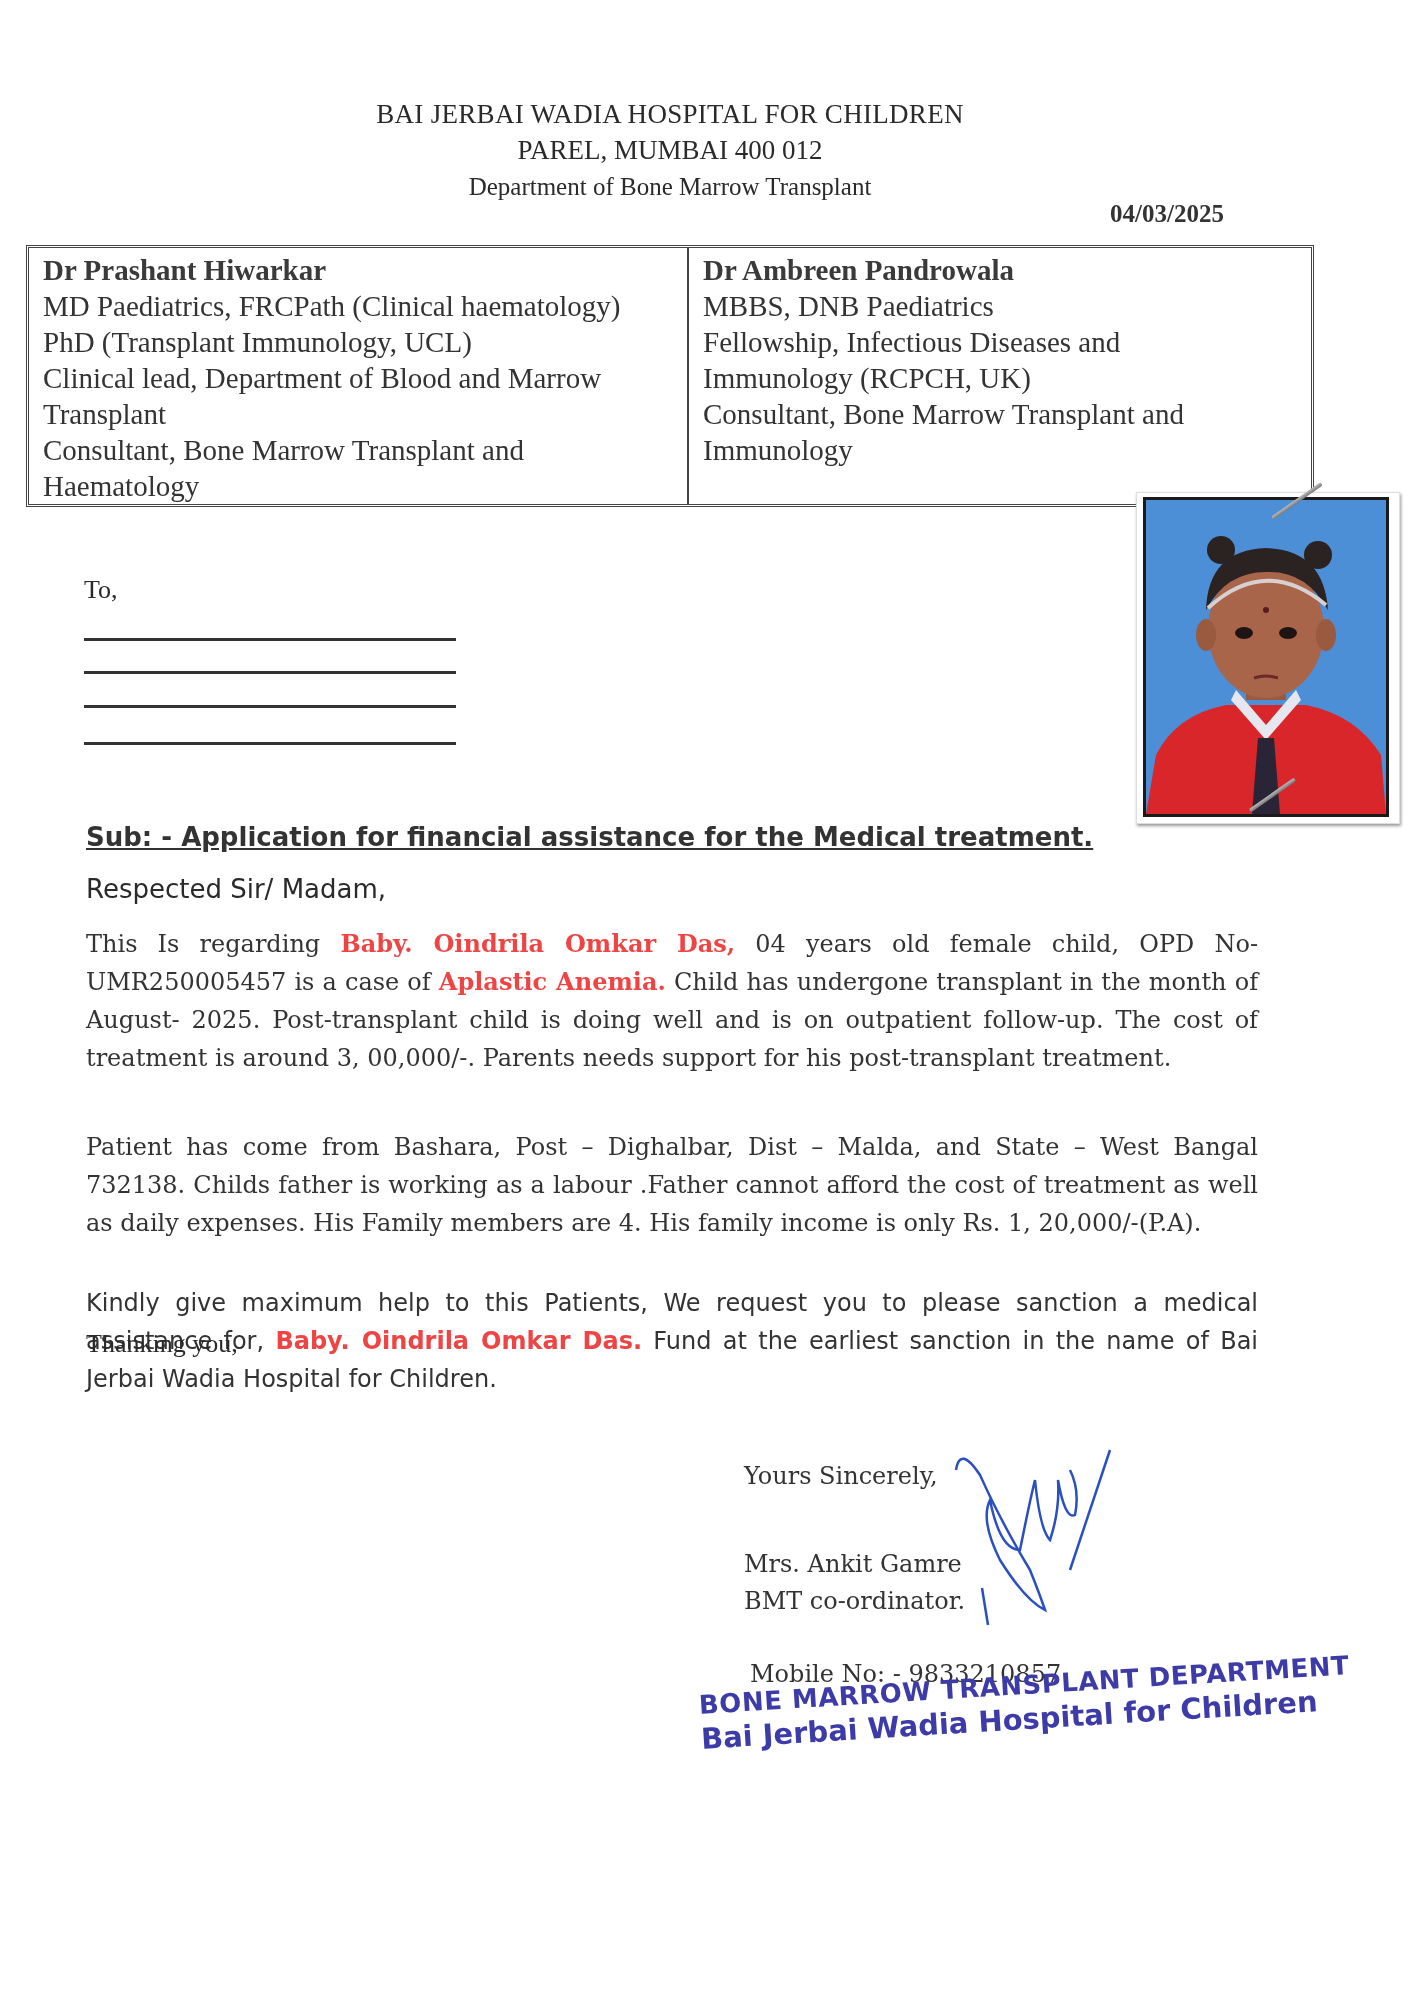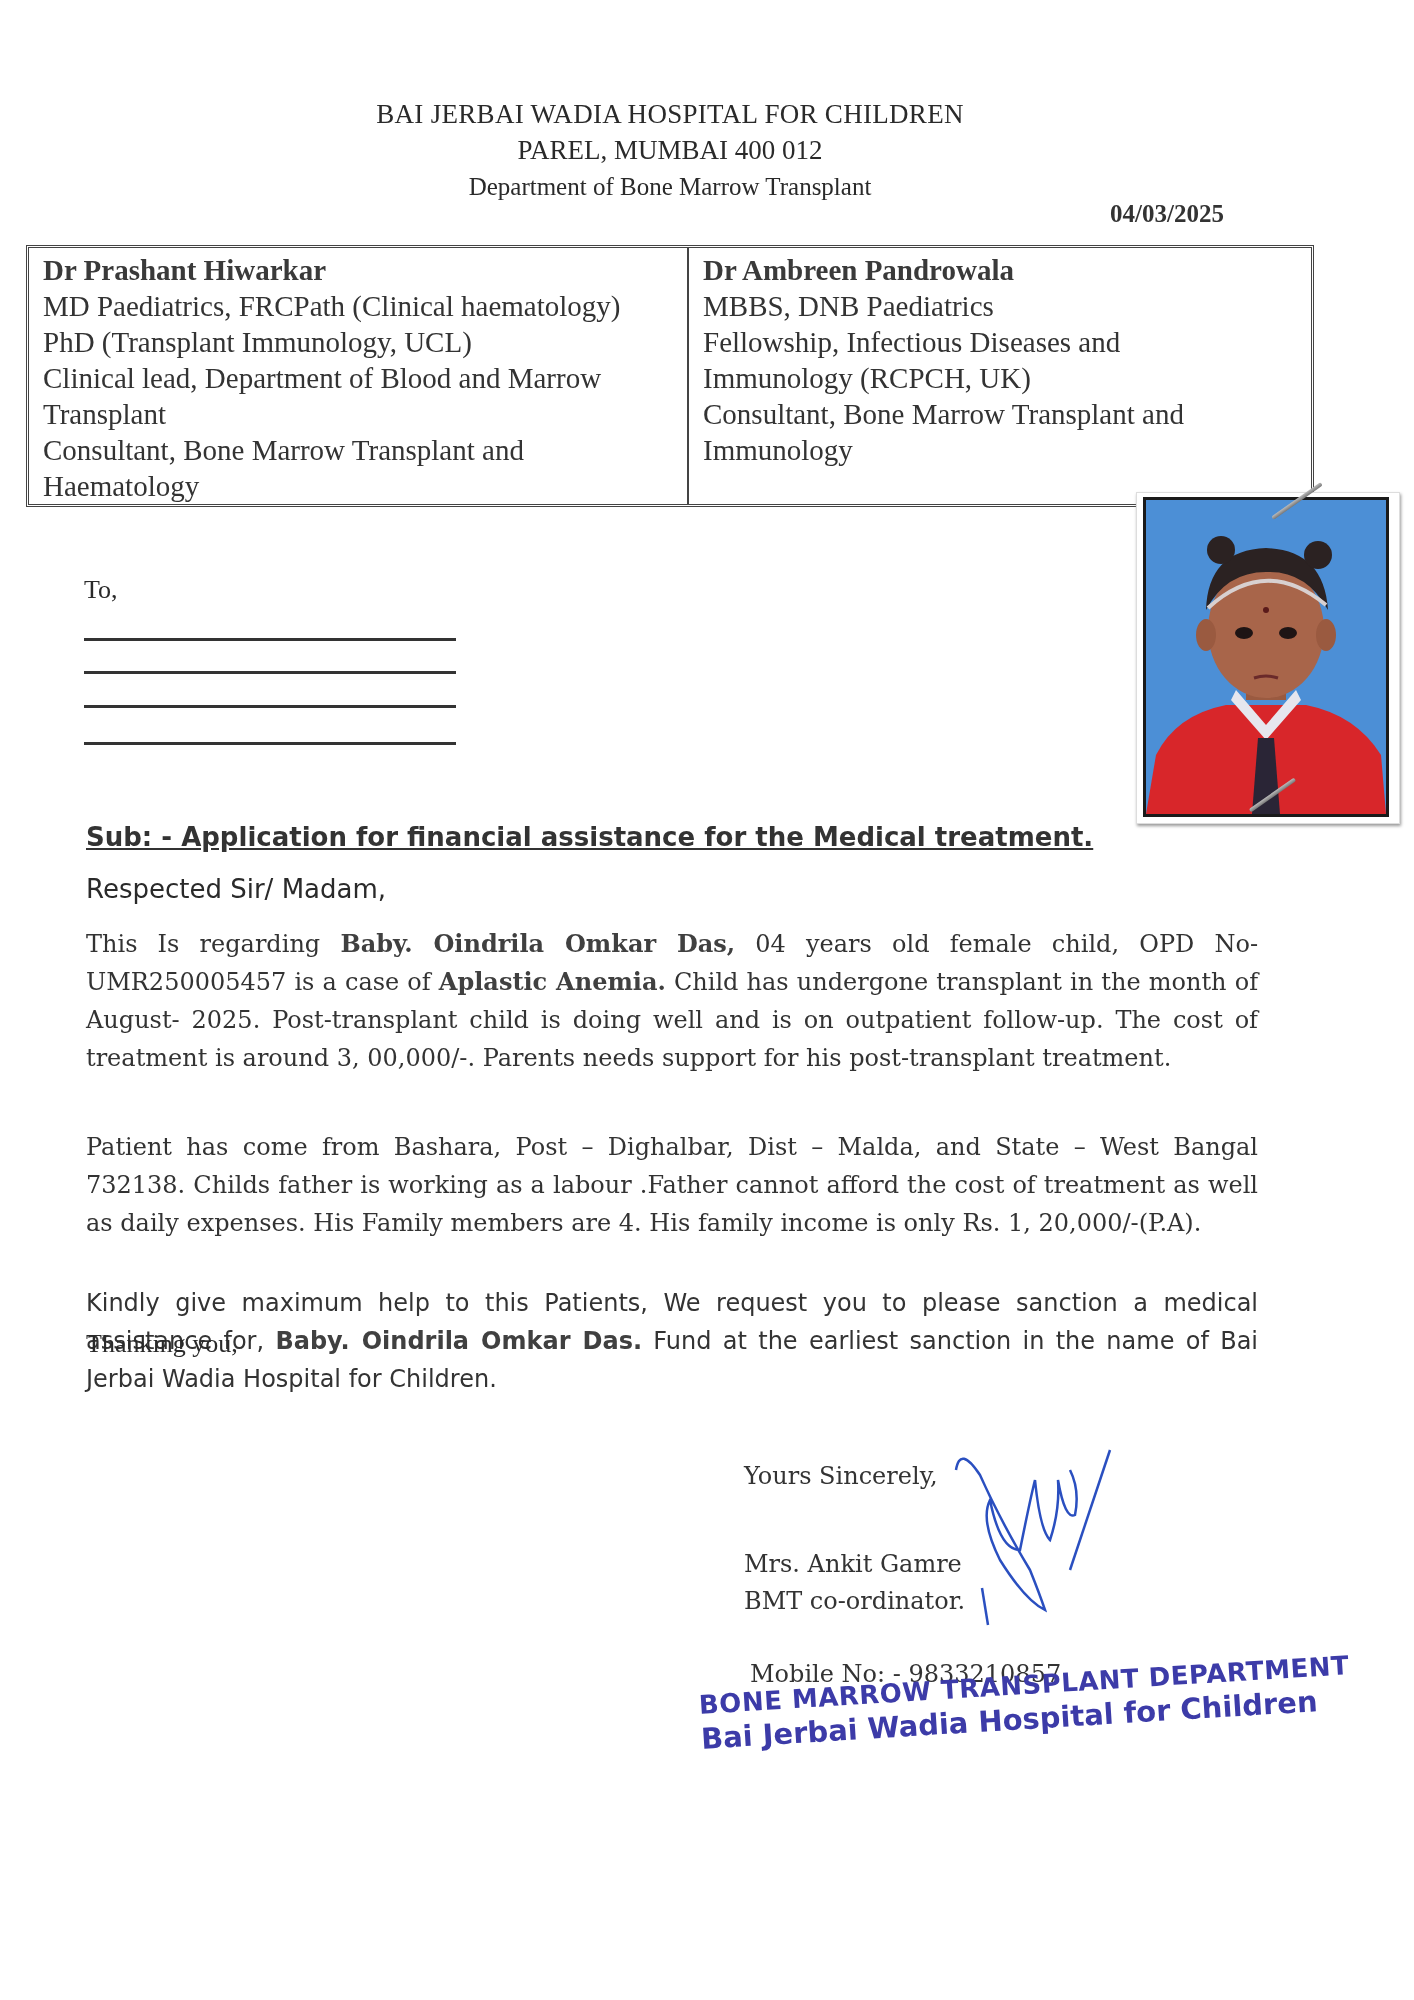--- a/index.html
+++ b/index.html
@@ -17,21 +17,21 @@
     .doc-col.right { flex: 1; }
     .doc-name { font-weight: bold; color: #3a3a3a; }
     .photo-frame { position: absolute; left: 1136px; top: 492px; width: 262px; height: 330px; background: #fff; box-shadow: 1px 2px 3px #999; border: 1px solid #ddd; }
     .photo { position: absolute; left: 6px; top: 4px; width: 246px; height: 320px; background: #4a8fd8; border: 3px solid #1a1a1a; box-sizing: border-box; overflow: hidden; }
     .staple { position: absolute; height: 4px; background: linear-gradient(#bbb,#777); border-radius: 2px; transform: rotate(-35deg); }
     .to-block { position: absolute; left: 84px; top: 575px; font-size: 26px; }
     .to-line { position: absolute; left: 84px; width: 372px; height: 0; border-top: 3px solid #333; }
     .subject { position: absolute; left: 86px; top: 822px; font-size: 26px; font-weight: bold; text-decoration: underline; color: #333; }
     .salutation { position: absolute; left: 86px; top: 874px; font-size: 26px; }
     .para { position: absolute; left: 86px; width: 1172px; font-size: 26px; line-height: 38px; text-align: justify; text-align-last: left; color: #333; }
-    .para b { color: #404040; }
+    .para b { color: #ef4444; }
     .thanks { position: absolute; left: 86px; top: 1329px; font-size: 26px; }
     .sign-block { position: absolute; left: 744px; font-size: 26px; line-height: 37px; color: #333; }
     .stamp { position: absolute; left: 698px; top: 1688px; transform: rotate(-3.5deg); transform-origin: left top; color: #3c3ba8; font-weight: bold; font-size: 26px; line-height: 34px; }
     .stamp .l1 { letter-spacing: 0.5px; }
     .stamp .l2 { font-size: 29px; }
     .signature { position: absolute; left: 940px; top: 1440px; width: 180px; height: 190px; }
   </style>
 </head>
 <body>
 

